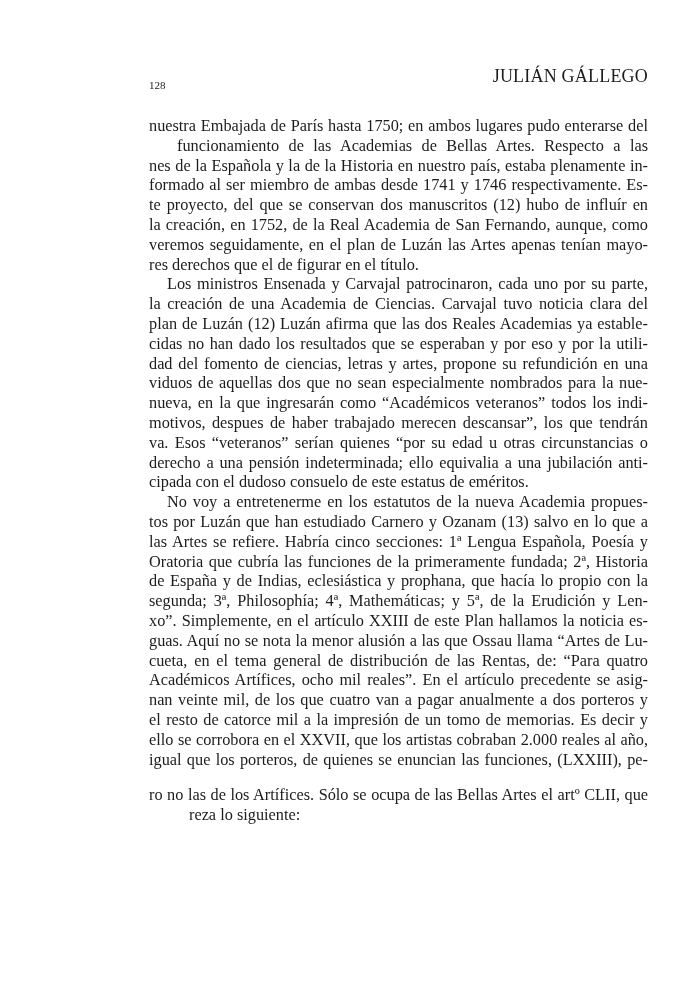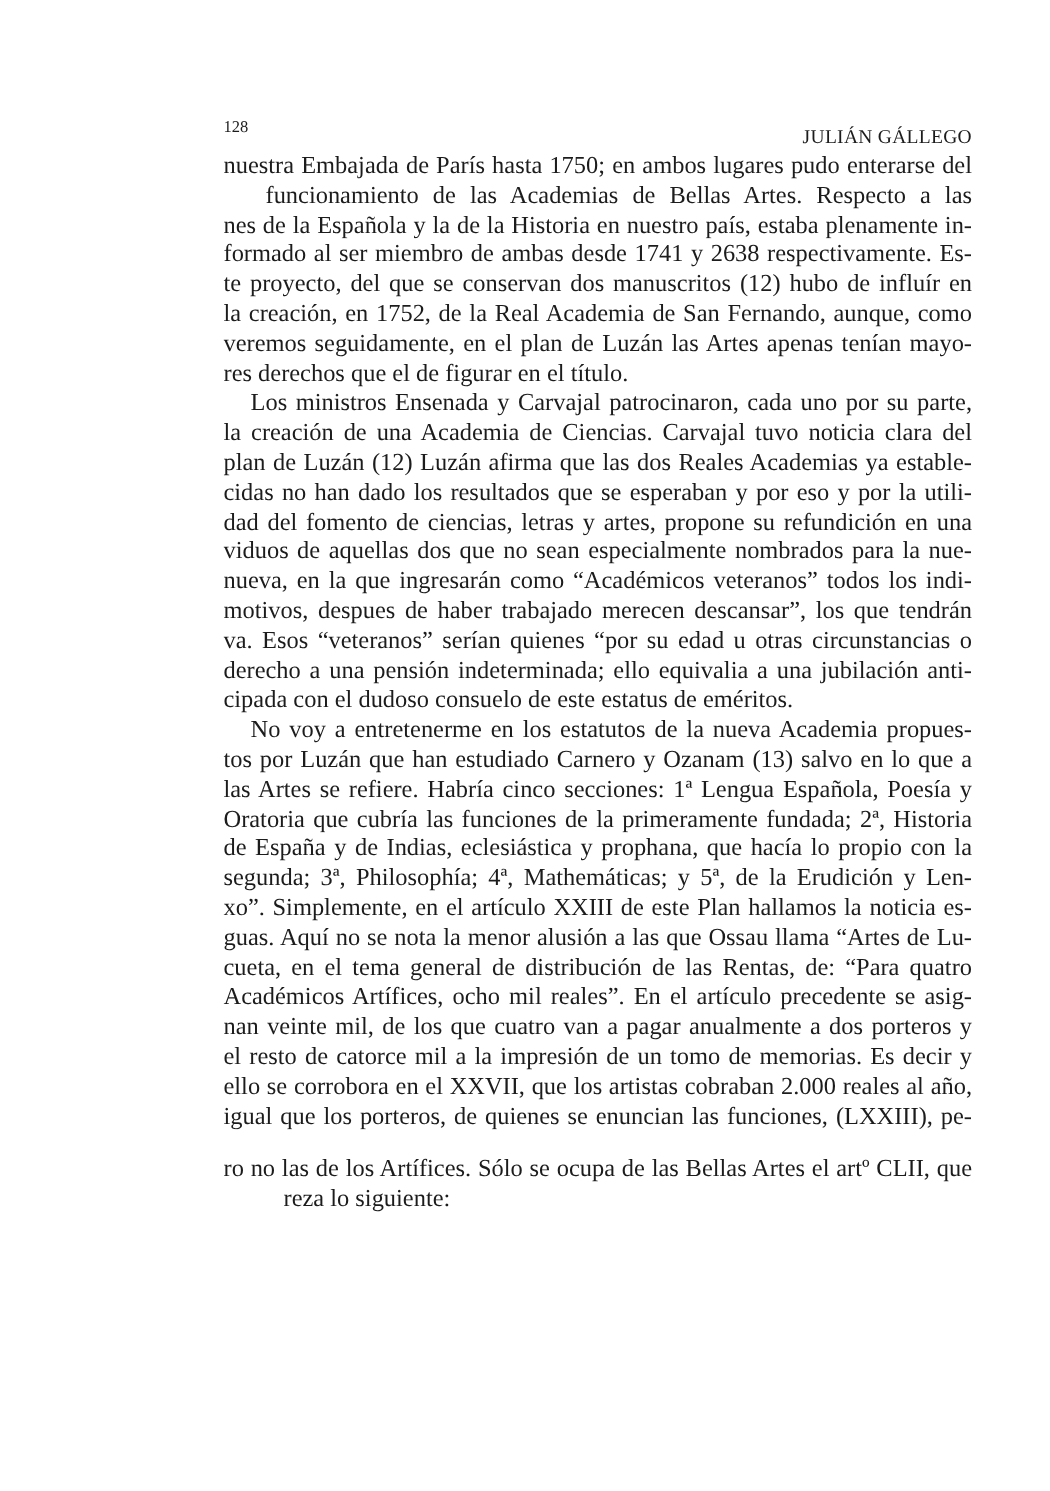--- a/index.html
+++ b/index.html
@@ -1,42 +1,42 @@
 <!DOCTYPE html>
 <html><head>
 <meta charset="utf-8">
 <style>
   html, body { margin: 0; padding: 0; }
   body {
     width: 700px; height: 994px; background: #ffffff; position: relative; overflow: hidden;
     font-family: "Liberation Serif", "DejaVu Serif", serif; color: #1c1c1c;
   }
   .page-number { position: absolute; left: 149px; top: 79px; font-size: 11px; letter-spacing: 0; }
-  .running-head { position: absolute; right: 52px; top: 83px; font-size: 13px; letter-spacing: 0.2px; }
-  .body-text { position: absolute; left: 149px; top: 100px; width: 499px; }
+  .running-head { position: absolute; right: 52px; top: 66px; font-size: 18px; letter-spacing: 0.2px; }
+  .body-text { position: absolute; left: 149px; top: 116px; width: 499px; }
   .line {
     display: block; height: 19.8px; line-height: 19.8px; font-size: 16.3px;
     text-align: justify; text-align-last: justify; white-space: nowrap; overflow: visible;
   }
   .line.last { text-align-last: left; }
   .line.indent { text-indent: 18px; }
 </style>
 </head>
 <body>
 
 <div>
   <div class="page-number">128</div>
   <div class="running-head">JULIÁN GÁLLEGO</div>
 
   <div class="body-text">
     <div>
       <div class="line" style="white-space: normal; height: 19.8px; overflow: hidden;">nuestra Embajada de París hasta 1750; en ambos lugares pudo enterarse del</div>
       <div class="line" style="white-space: normal; height: 19.8px; overflow: hidden; margin-left: 28px;">funcionamiento de las Academias de Bellas Artes. Respecto a las funcio-</div>
       <div class="line" style="white-space: normal; height: 19.8px; overflow: hidden;">nes de la Española y la de la Historia en nuestro país, estaba plenamente in-</div>
-      <div class="line" style="white-space: normal; height: 19.8px; overflow: hidden;">formado al ser miembro de ambas desde 1741 y 2638 respectivamente. Es-</div>
+      <div class="line" style="white-space: normal; height: 19.8px; overflow: hidden;">formado al ser miembro de ambas desde 1741 y 1746 respectivamente. Es-</div>
       <div class="line" style="white-space: normal; height: 19.8px; overflow: hidden;">te proyecto, del que se conservan dos manuscritos (12) hubo de influír en</div>
       <div class="line" style="white-space: normal; height: 19.8px; overflow: hidden;">la creación, en 1752, de la Real Academia de San Fernando, aunque, como</div>
       <div class="line" style="white-space: normal; height: 19.8px; overflow: hidden;">veremos seguidamente, en el plan de Luzán las Artes apenas tenían mayo-</div>
       <div class="line last" style="white-space: normal; height: 19.8px; overflow: hidden;">res derechos que el de figurar en el título.</div>
     </div>
     <div>
       <div class="line indent" style="white-space: normal; height: 19.8px; overflow: hidden;">Los ministros Ensenada y Carvajal patrocinaron, cada uno por su parte,</div>
       <div class="line" style="white-space: normal; height: 19.8px; overflow: hidden;">la creación de una Academia de Ciencias. Carvajal tuvo noticia clara del</div>
       <div class="line" style="white-space: normal; height: 19.8px; overflow: hidden;">plan de Luzán (12) Luzán afirma que las dos Reales Academias ya estable-</div>
       <div class="line" style="white-space: normal; height: 19.8px; overflow: hidden;">cidas no han dado los resultados que se esperaban y por eso y por la utili-</div>

